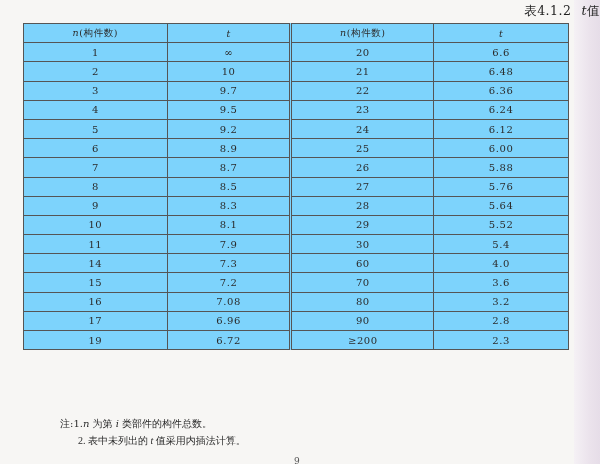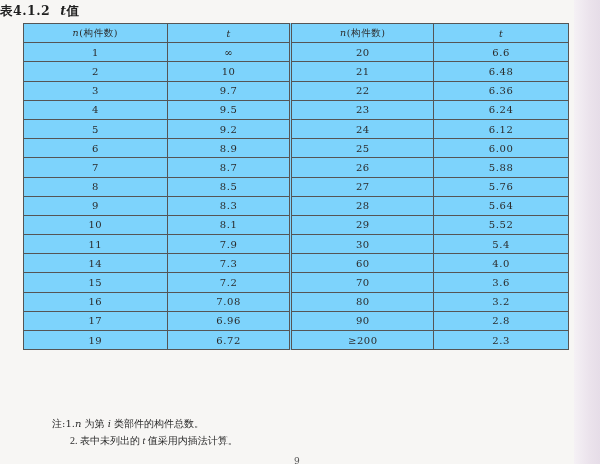--- a/index.html
+++ b/index.html
@@ -21,23 +21,23 @@
       top: 0;
       width: 26px;
       height: 464px;
       background: linear-gradient(to right, #f5f1f5 0%, #ebe3ec 60%, #e6dde8 100%);
     }
     .title {
       position: absolute;
       top: 3px;
       left: 0;
       width: 600px;
-      text-align: left;
+      text-align: right;
       font-size: 12.5px;
-      font-weight: bold;
+      font-weight: normal;
       letter-spacing: 0.5px;
       color: #1f1f1f;
     }
     .title .t-italic {
       font-style: italic;
       margin-left: 10px;
     }
     table.tvals {
       position: absolute;
       left: 23px;
@@ -65,21 +65,21 @@
     }
     col.c1 { width: 144px; }
     col.c2 { width: 124px; }
     col.c3 { width: 143px; }
     col.c4 { width: 135px; }
     td.divider, th.divider {
       border-right: 3px double #555 !important;
     }
     .notes {
       position: absolute;
-      left: 52px;
+      left: 60px;
       top: 415px;
       font-size: 10px;
       line-height: 17px;
       color: #2b2b2b;
     }
     .notes .n2 {
       padding-left: 18px;
       font-family: Liberation Serif, serif;
     }
     .page-num {

